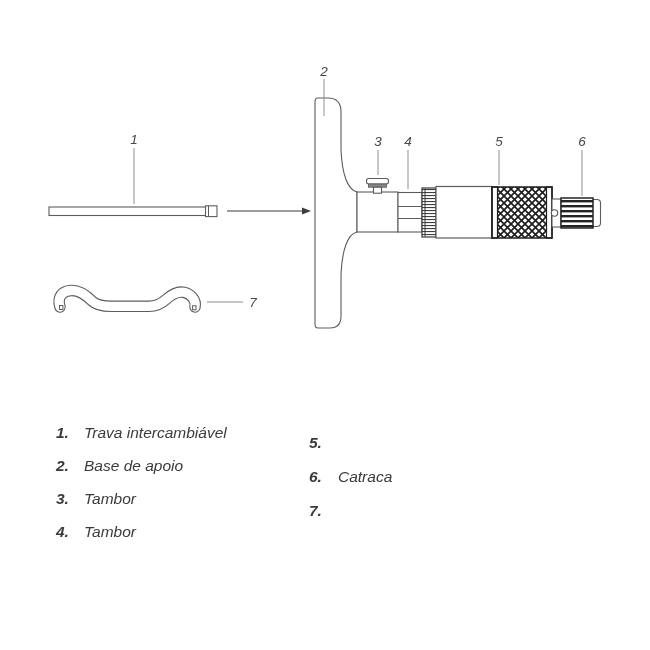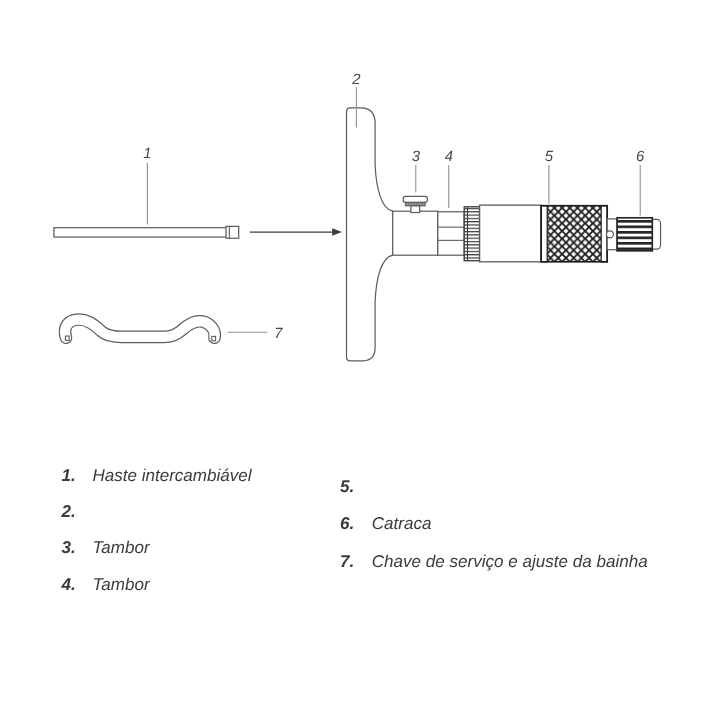--- a/index.html
+++ b/index.html
@@ -137,24 +137,25 @@
       <text class="callout-num" x="408" y="146" text-anchor="middle">4</text>
       <text class="callout-num" x="499" y="146" text-anchor="middle">5</text>
       <text class="callout-num" x="582" y="146" text-anchor="middle">6</text>
       <text class="callout-num" x="253" y="307" text-anchor="middle">7</text>
     </g>
   </svg>
 
   <div id="legend-left" class="legend-col">
     <div class="legend-row">
       <span class="num">1.</span>
-      <span class="lbl">Haste intercambiável</span>
+      <span class="lbl">Trava intercambiável</span>
     </div>
     <div class="legend-row">
       <span class="num">2.</span>
+      <span class="lbl">Base de apoio</span>
     </div>
     <div class="legend-row">
       <span class="num">3.</span>
       <span class="lbl">Tambor</span>
     </div>
     <div class="legend-row">
       <span class="num">4.</span>
       <span class="lbl">Tambor</span>
     </div>
   </div>
@@ -162,17 +163,16 @@
   <div id="legend-right" class="legend-col">
     <div class="legend-row">
       <span class="num">5.</span>
     </div>
     <div class="legend-row">
       <span class="num">6.</span>
       <span class="lbl">Catraca</span>
     </div>
     <div class="legend-row">
       <span class="num">7.</span>
-      <span class="lbl">Chave de serviço e ajuste da bainha</span>
     </div>
   </div>
 
 </div>
 
 </body></html>

